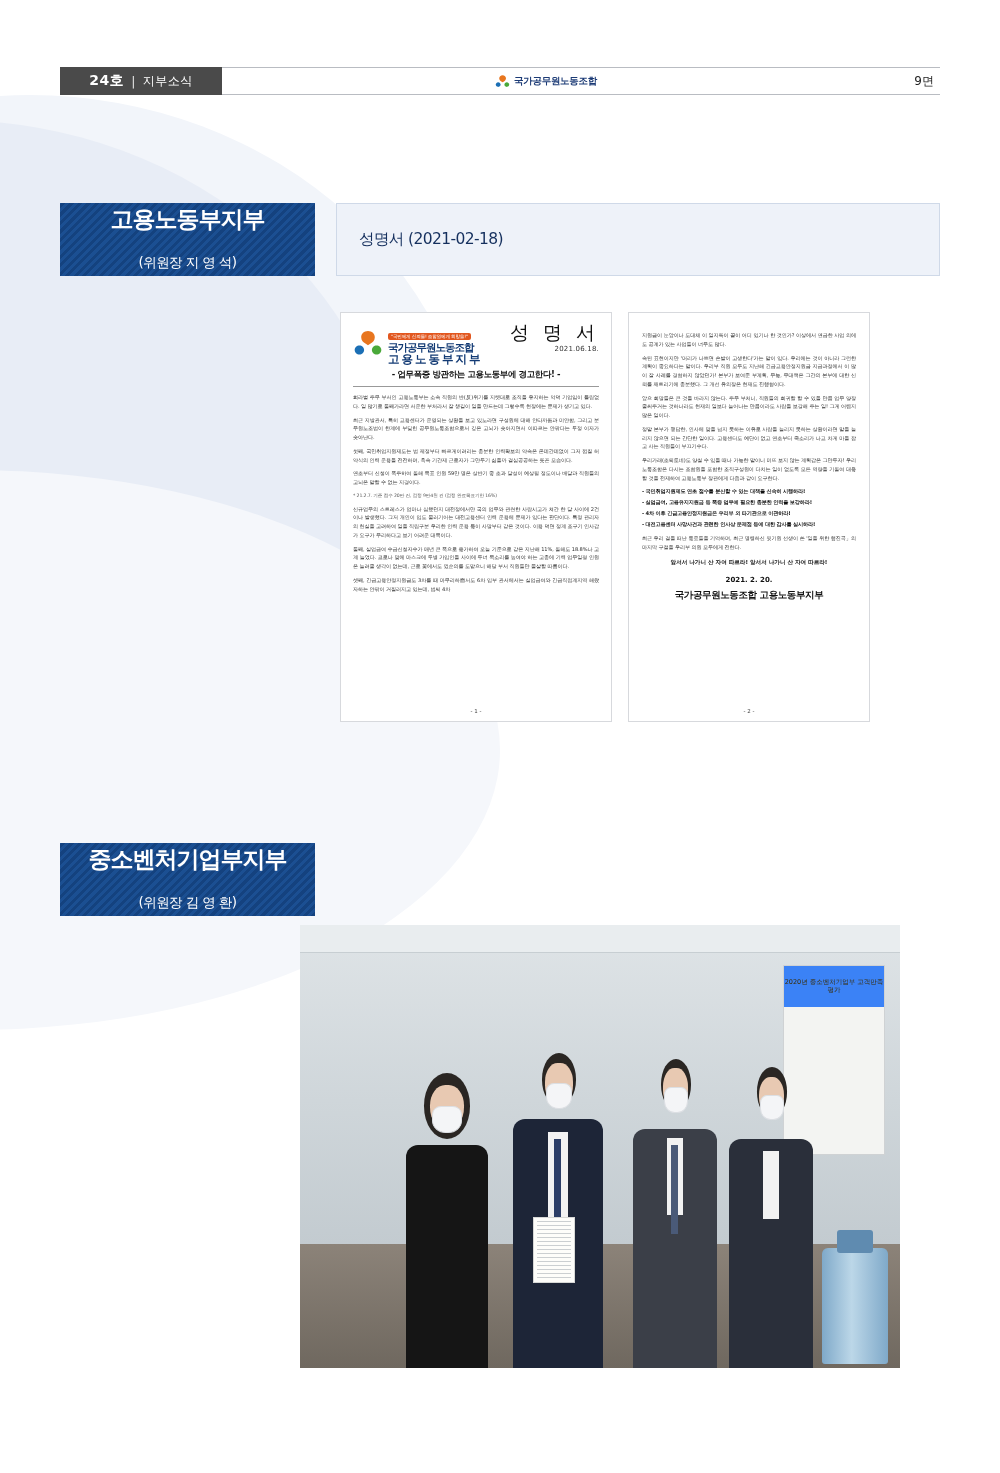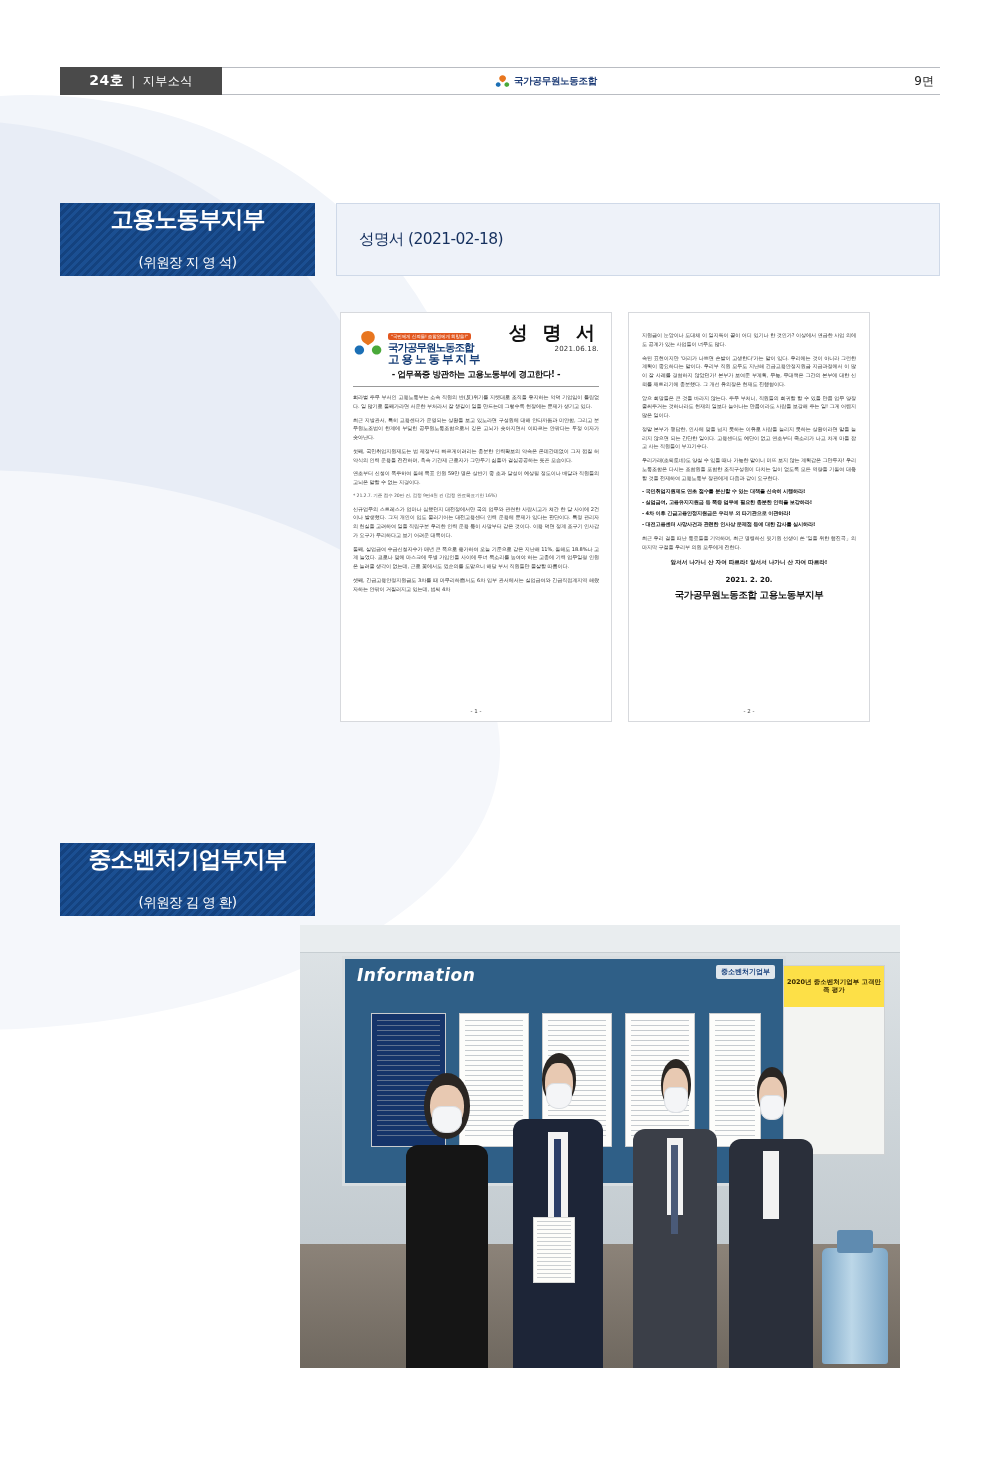--- a/index.html
+++ b/index.html
@@ -224,21 +224,21 @@
     letter-spacing: -1px;
     line-height: 1.05;
     white-space: nowrap;
   }
   .mast-title {
     text-align: right;
     line-height: 1;
   }
   .mast-title .big {
     font-size: 19px;
-    font-weight: bold;
+    font-weight: normal;
     color: #111;
     letter-spacing: 4px;
     font-family: "DejaVu Serif", "Liberation Serif", serif;
   }
   .mast-title .date {
     font-size: 7px;
     color: #333;
     margin-top: 4px;
     letter-spacing: .2px;
   }
@@ -379,24 +379,24 @@
   .ph-rightposter {
     position: absolute;
     right: 2.5%; top: 9%;
     width: 17%; height: 43%;
     background: #f3f4f2;
     border: 1px solid #cfd2d4;
     box-sizing: border-box;
   }
   .ph-rightposter .hdr {
     height: 22%;
-    background: #fde047;
+    background: #3b82f6;
     color: #3a2b00;
     font-size: 6.5px;
-    font-weight: bold;
+    font-weight: normal;
     display: flex; align-items: center; justify-content: center;
     text-align: center;
     line-height: 1.2;
   }
   .ph-water {
     position: absolute;
     right: 2%;
     bottom: 1%;
     width: 11%;
     height: 26%;
@@ -562,40 +562,20 @@
     <div class="tag-title">중소벤처기업부지부</div>
     <div class="tag-sub">(위원장 김 영 환)</div>
   </div>
 
   <div class="photo-frame">
     <div class="photo-inner">
       <div class="ph-wall"></div>
       <div class="ph-ceiling"></div>
       <div class="ph-floor"></div>
 
-      <div class="ph-board">
-        <div class="ph-board-title">Information</div>
-        <div class="ph-board-logo">중소벤처기업부</div>
-
-        <div class="ph-poster dark" style="left:6%; top:24%; width:17%; height:60%;">
-            <div class="lines"></div>
-          </div>
-        <div class="ph-poster" style="left:26%; top:24%; width:16%; height:60%;">
-            <div class="lines"></div>
-          </div>
-        <div class="ph-poster" style="left:45%; top:24%; width:16%; height:60%;">
-            <div class="lines"></div>
-          </div>
-        <div class="ph-poster" style="left:64%; top:24%; width:16%; height:60%;">
-            <div class="lines"></div>
-          </div>
-        <div class="ph-poster" style="left:83%; top:24%; width:12%; height:60%;">
-            <div class="lines"></div>
-          </div>
-      </div>
 
       <div class="ph-rightposter">
         <div class="hdr">2020년 중소벤처기업부 고객만족 평가</div>
       </div>
 
       <div class="ph-water"></div>
 
       <div class="person" style="left:17%; width:15%; height:68%;">
         <div class="p-body" style="left:4%; width:92%; height:74%; background:#151515;"></div>
         <div class="p-head" style="left:24%; top:2%; width:52%; height:22%;"></div>

